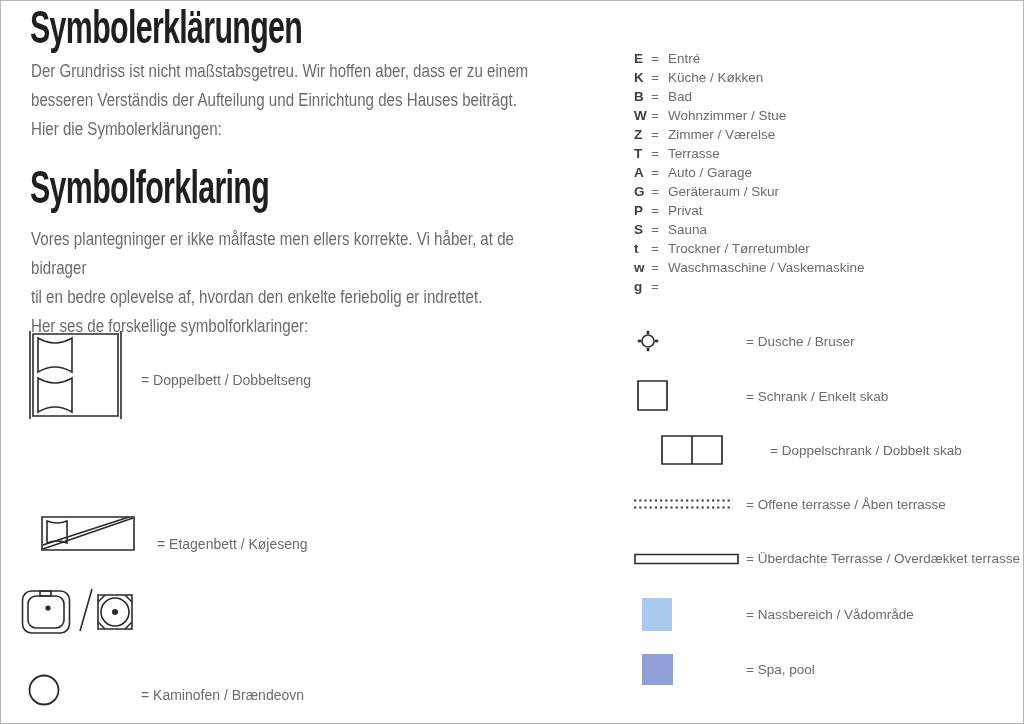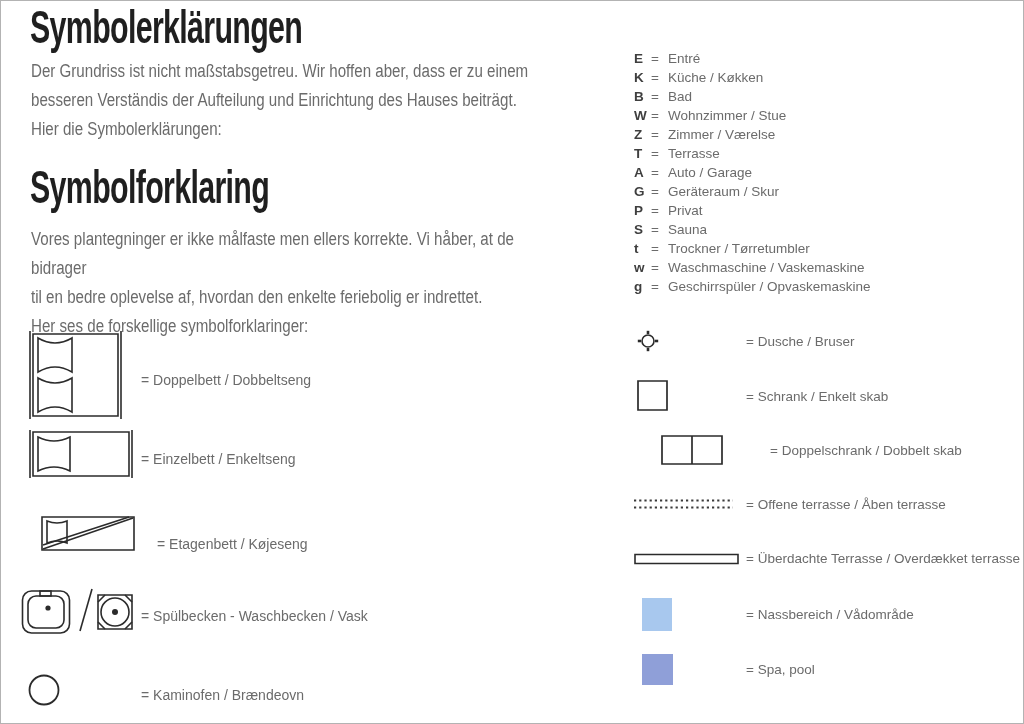--- a/index.html
+++ b/index.html
@@ -125,48 +125,36 @@
         <span class="code-name">Trockner / Tørretumbler</span>
       </div>
     <div class="code-row">
         <span class="code-letter">w</span>
         <span class="code-eq">=</span>
         <span class="code-name">Waschmaschine / Vaskemaskine</span>
       </div>
     <div class="code-row">
         <span class="code-letter">g</span>
         <span class="code-eq">=</span>
-        <span class="code-name">Geschirrspüler / Opvaskemaskine</span>
       </div>
   </div>
 
   <div class="legend-row left" id="row-doublebed">
     <span class="icon-cell">
       <svg class="sym" width="96" height="88" viewBox="0 0 96 88" fill="none" stroke="#2b2b2b" stroke-width="1.6">
         <line x1="2" y1="0" x2="2" y2="88"></line>
         <rect x="5" y="3" width="85" height="82"></rect>
         <line x1="93" y1="0" x2="93" y2="88"></line>
         <path d="M10 7 Q27 17 44 7 L44 41 Q27 31 10 41 Z"></path>
         <path d="M10 47 Q27 57 44 47 L44 81 Q27 71 10 81 Z"></path>
       </svg>
     </span>
     <span class="sym-label">= Doppelbett / Dobbeltseng</span>
   </div>
 
-  <div class="legend-row left" id="row-singlebed">
-    <span class="icon-cell">
-      <svg class="sym" width="106" height="48" viewBox="0 0 106 48" fill="none" stroke="#2b2b2b" stroke-width="1.6">
-        <line x1="2" y1="0" x2="2" y2="48"></line>
-        <rect x="5" y="2" width="96" height="44"></rect>
-        <line x1="104" y1="0" x2="104" y2="48"></line>
-        <path d="M10 7 Q26 15 42 7 L42 41 Q26 33 10 41 Z"></path>
-      </svg>
-    </span>
-    <span class="sym-label">= Einzelbett / Enkeltseng</span>
-  </div>
 
   <div class="legend-row left" id="row-bunkbed">
     <span class="icon-cell">
       <svg class="sym" width="95" height="40" viewBox="0 0 95 40" fill="none" stroke="#2b2b2b" stroke-width="1.6">
         <rect x="1" y="5" width="92" height="33"></rect>
         <line x1="2" y1="37" x2="92" y2="6"></line>
         <line x1="2" y1="33" x2="88" y2="5"></line>
         <path d="M6 9 Q16 13 26 9 L26 31 Q16 27 6 31 Z"></path>
       </svg>
     </span>
@@ -183,21 +171,20 @@
         <line x1="59" y1="45" x2="71" y2="3"></line>
         <rect x="77" y="9" width="34" height="34"></rect>
         <circle cx="94" cy="26" r="14"></circle>
         <line x1="77" y1="16" x2="84" y2="9"></line>
         <line x1="104" y1="9" x2="111" y2="16"></line>
         <line x1="111" y1="36" x2="104" y2="43"></line>
         <line x1="84" y1="43" x2="77" y2="36"></line>
         <circle cx="94" cy="26" r="3" fill="#2b2b2b" stroke="none"></circle>
       </svg>
     </span>
-    <span class="sym-label">= Spülbecken - Waschbecken / Vask</span>
   </div>
 
   <div class="legend-row right" id="row-shower">
     <span class="icon-cell">
       <svg class="sym" width="22" height="22" viewBox="0 0 22 22" fill="none" stroke="#2b2b2b" stroke-width="1.6">
         <circle cx="11" cy="11" r="6"></circle>
         <g stroke-width="2.6">
           <line x1="11" y1="0.8" x2="11" y2="4"></line>
           <line x1="11" y1="18" x2="11" y2="21.2"></line>
           <line x1="0.8" y1="11" x2="4" y2="11"></line>

